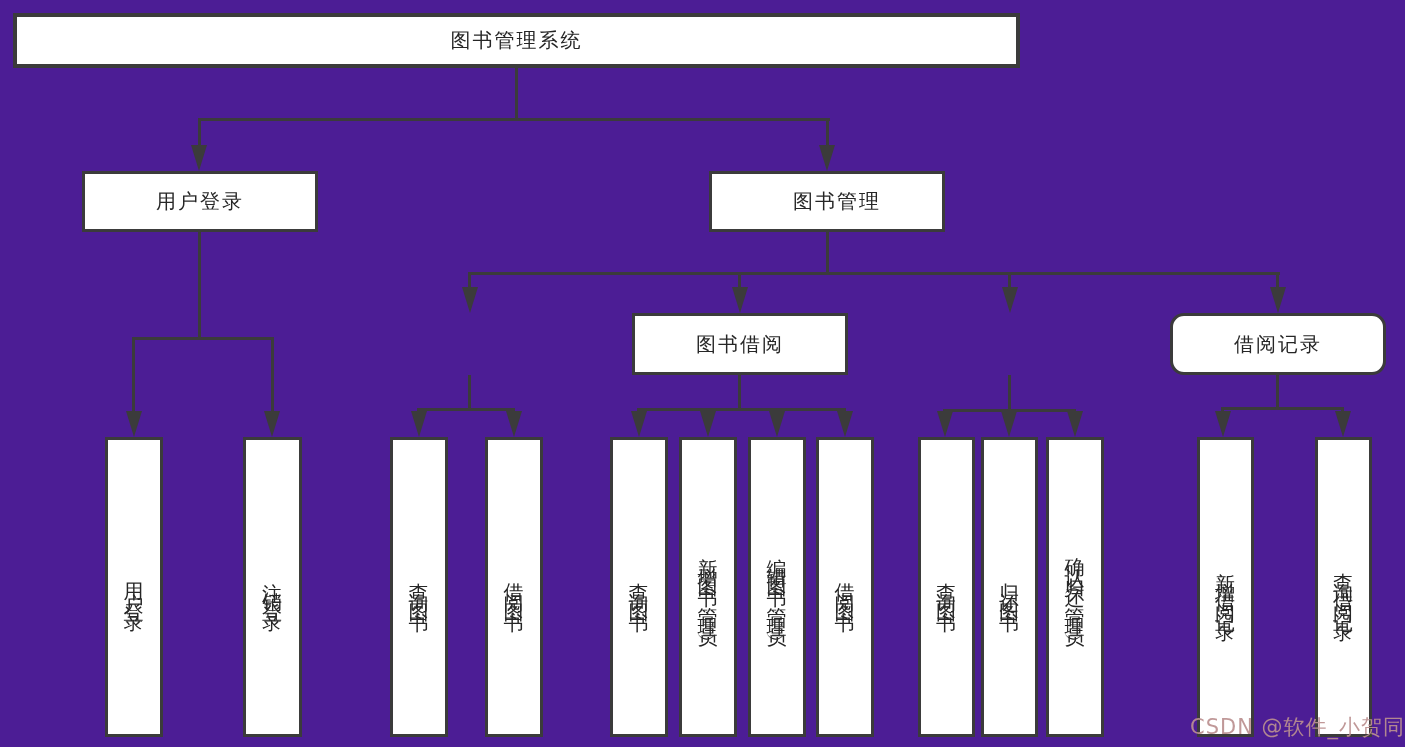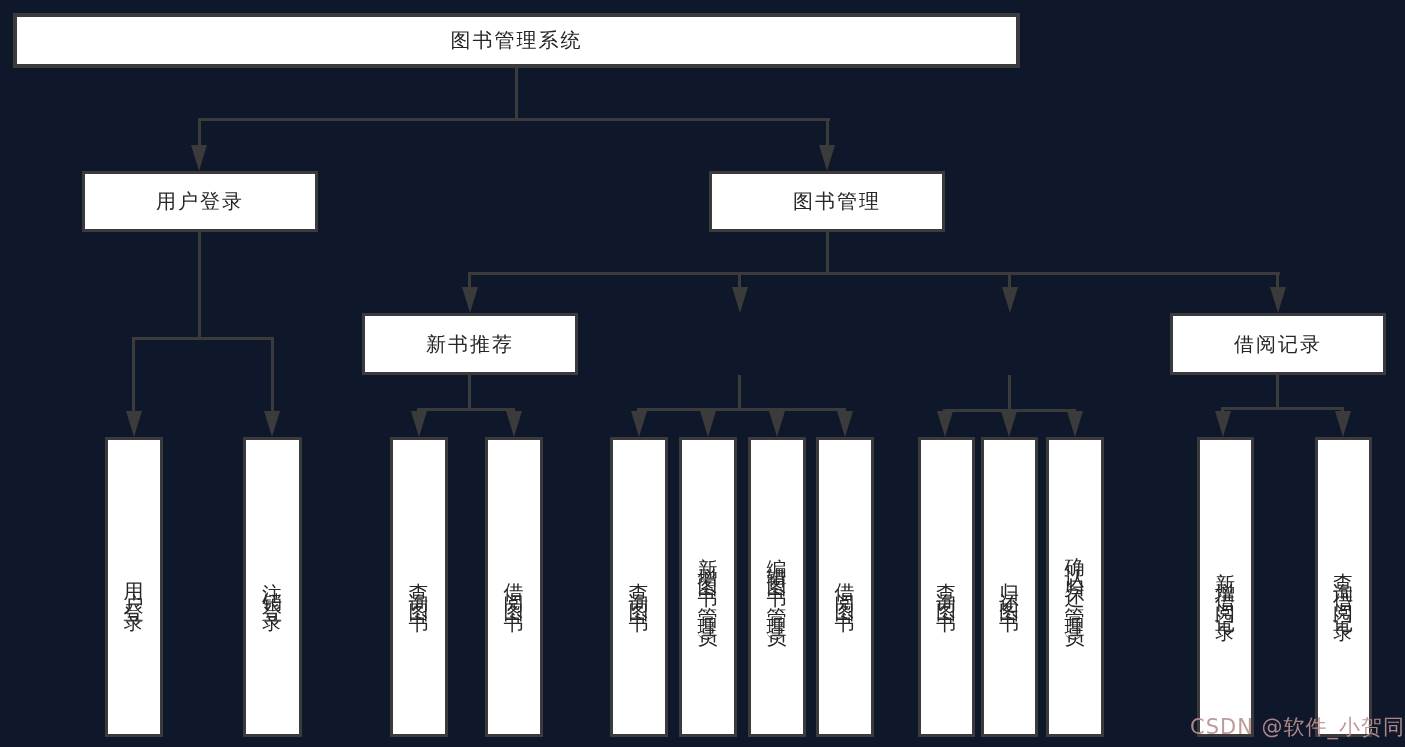--- a/index.html
+++ b/index.html
@@ -1,19 +1,19 @@
 <!DOCTYPE html>
 <html><head>
 <meta charset="utf-8">
 <style>
   html,body{margin:0;padding:0;background:#ffffff;}
   .canvas{
     position:relative;
     width:1405px;height:747px;
-    background:#0f172a;
+    background:#4c1d95;
     overflow:hidden;
     font-family:"DejaVu Sans","Liberation Sans",sans-serif;
     color:#262626;
   }
   
   .box{
     position:absolute;
     box-sizing:border-box;
     background:#ffffff;
     border:3px solid #3b3b3b;
@@ -96,24 +96,24 @@
   <div class="h" style="left:468px;top:272px;width:812px;"></div>
   <div class="v" style="left:468px;top:272px;height:22px;"></div>
   <div class="v" style="left:738px;top:272px;height:22px;"></div>
   <div class="v" style="left:1008px;top:272px;height:22px;"></div>
   <div class="v" style="left:1276px;top:272px;height:22px;"></div>
   <div class="a" style="left:462px;top:287px;"></div>
   <div class="a" style="left:732px;top:287px;"></div>
   <div class="a" style="left:1002px;top:287px;"></div>
   <div class="a" style="left:1270px;top:287px;"></div>
 
-  <div class="box" style="left:362px;top:313px;width:216px;height:62px;">
-    <span class="hlbl">新书推荐</span>
+  <div class="box" style="left:632px;top:313px;width:216px;height:62px;">
+    <span class="hlbl">图书借阅</span>
   </div>
-  <div class="box" style="left:1170px;top:313px;width:216px;height:62px;">
+  <div class="box" style="left:1170px;top:313px;width:216px;height:62px;border-radius:14px;">
     <span class="hlbl">借阅记录</span>
   </div>
 
   <div class="v" style="left:468px;top:375px;height:33px;"></div>
   <div class="h" style="left:417px;top:408px;width:98px;"></div>
   <div class="v" style="left:417px;top:408px;height:16px;"></div>
   <div class="v" style="left:512px;top:408px;height:16px;"></div>
   <div class="a" style="left:411px;top:411px;"></div>
   <div class="a" style="left:506px;top:411px;"></div>
 

